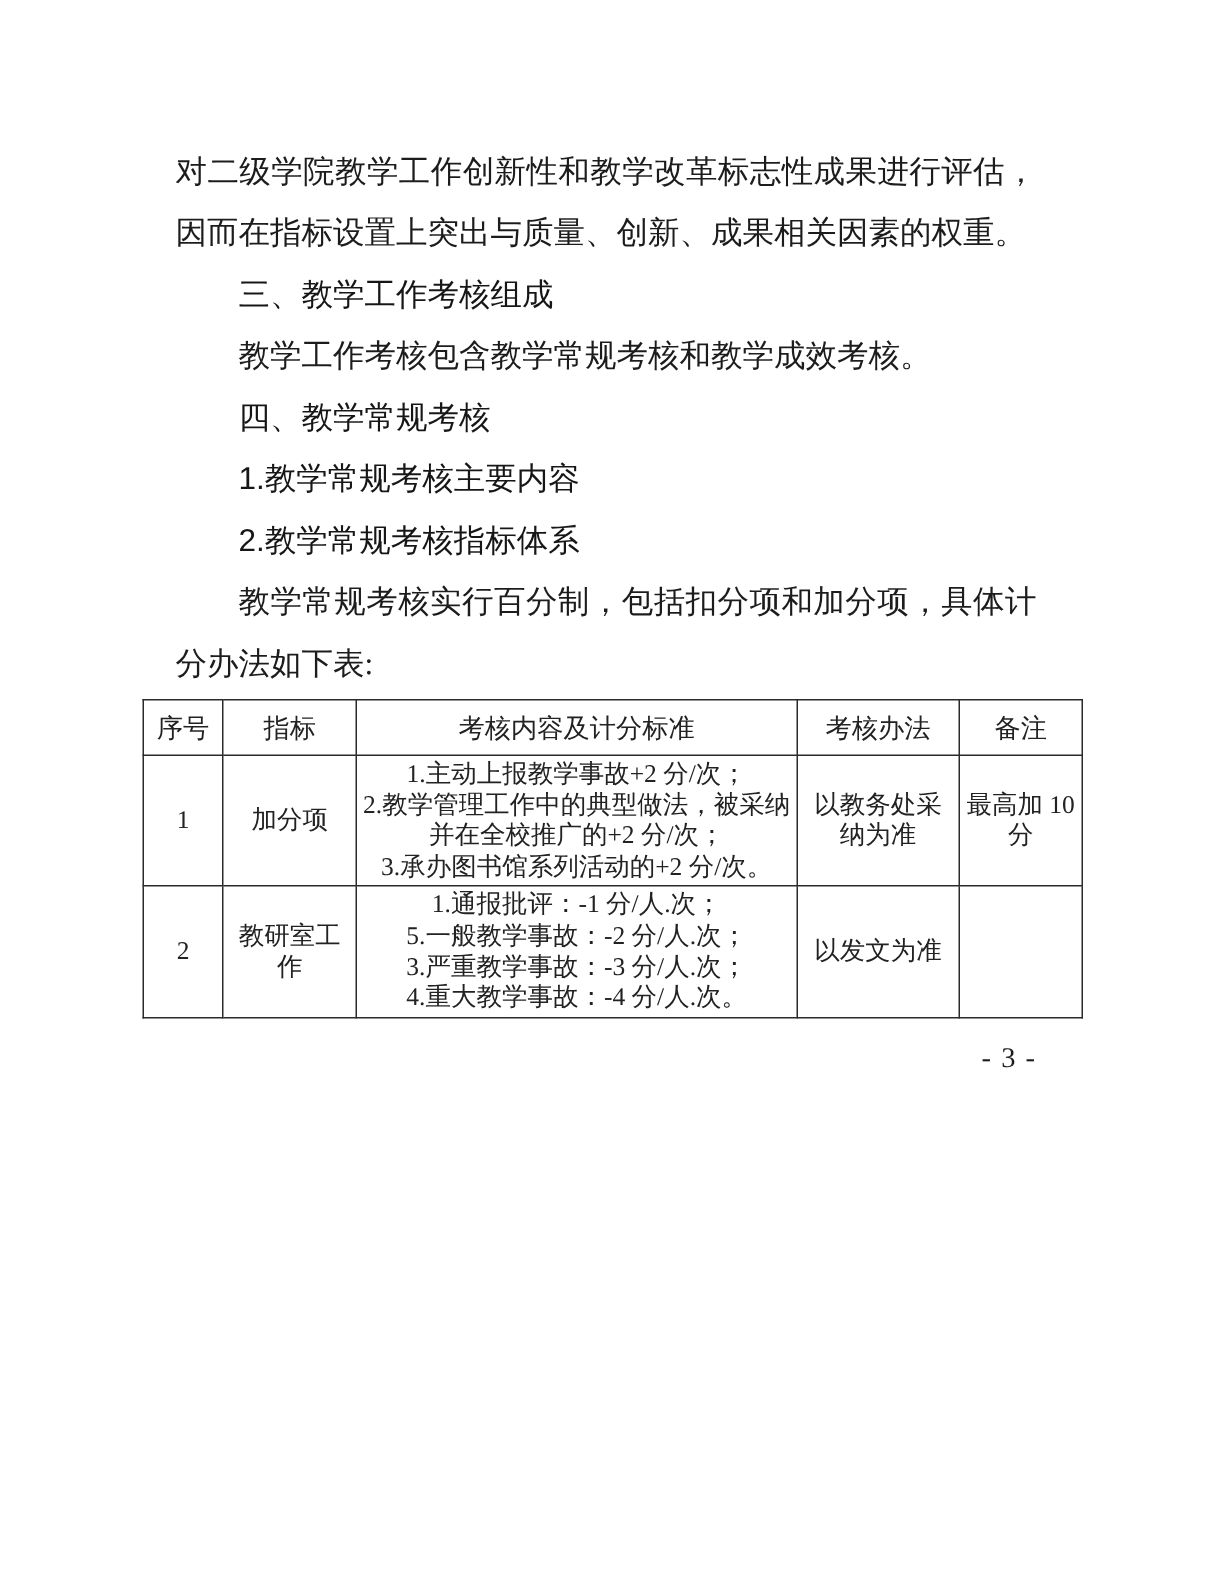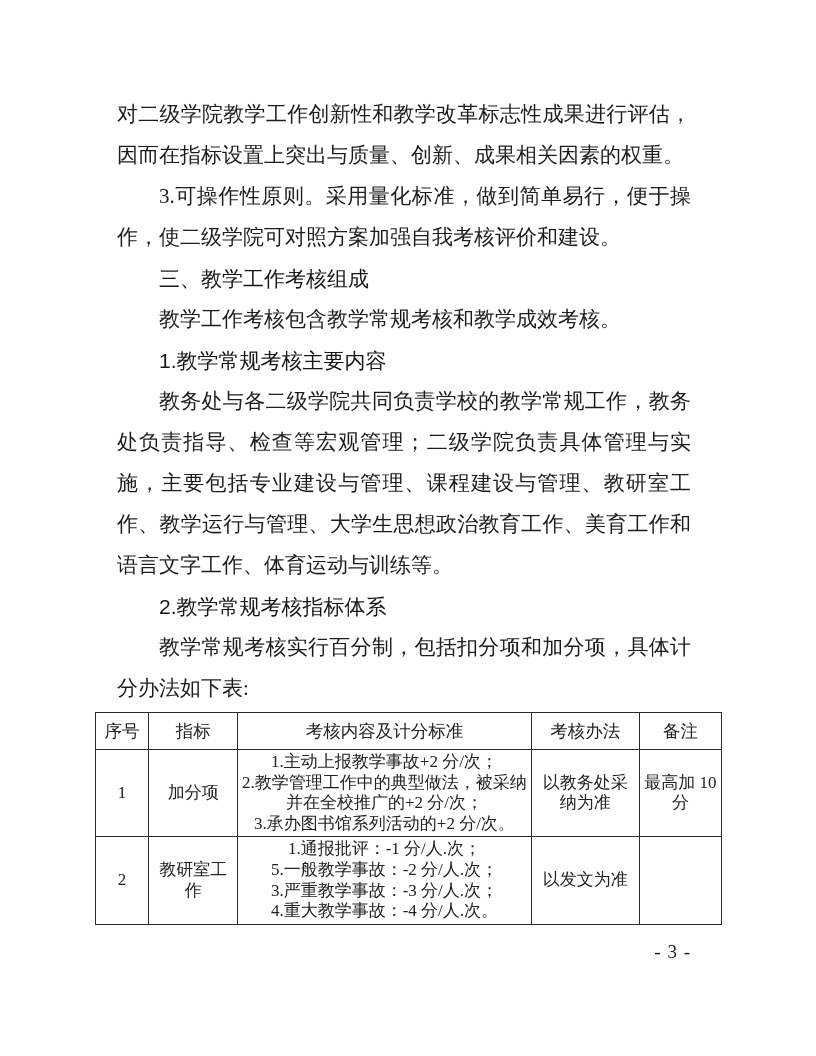--- a/index.html
+++ b/index.html
@@ -77,25 +77,24 @@
     letter-spacing: 1px;
   }
 </style>
 </head>
 <body>
 
 <div class="page">
 
   <div class="body-text">
     <p class="para no-indent">对二级学院教学工作创新性和教学改革标志性成果进行评估，因而在指标设置上突出与质量、创新、成果相关因素的权重。</p>
-    <p class="para">3.可操作性原则。采用量化标准，做到简单易行，便于操作，使二级学院可对照方案加强自我考核评价和建设。</p>
     <h2 class="heading-1">三、教学工作考核组成</h2>
     <p class="para">教学工作考核包含教学常规考核和教学成效考核。</p>
+    <h2 class="heading-1">四、教学常规考核</h2>
     <h3 class="heading-2">1.教学常规考核主要内容</h3>
-    <p class="para">教务处与各二级学院共同负责学校的教学常规工作，教务处负责指导、检查等宏观管理；二级学院负责具体管理与实施，主要包括专业建设与管理、课程建设与管理、教研室工作、教学运行与管理、大学生思想政治教育工作、美育工作和语言文字工作、体育运动与训练等。</p>
     <h3 class="heading-2">2.教学常规考核指标体系</h3>
     <p class="para">教学常规考核实行百分制，包括扣分项和加分项，具体计分办法如下表:</p>
   </div>
 
   <table class="assessment">
     <colgroup>
       <col style="width:53px">
       <col style="width:89px">
       <col style="width:293px">
       <col style="width:108px">

